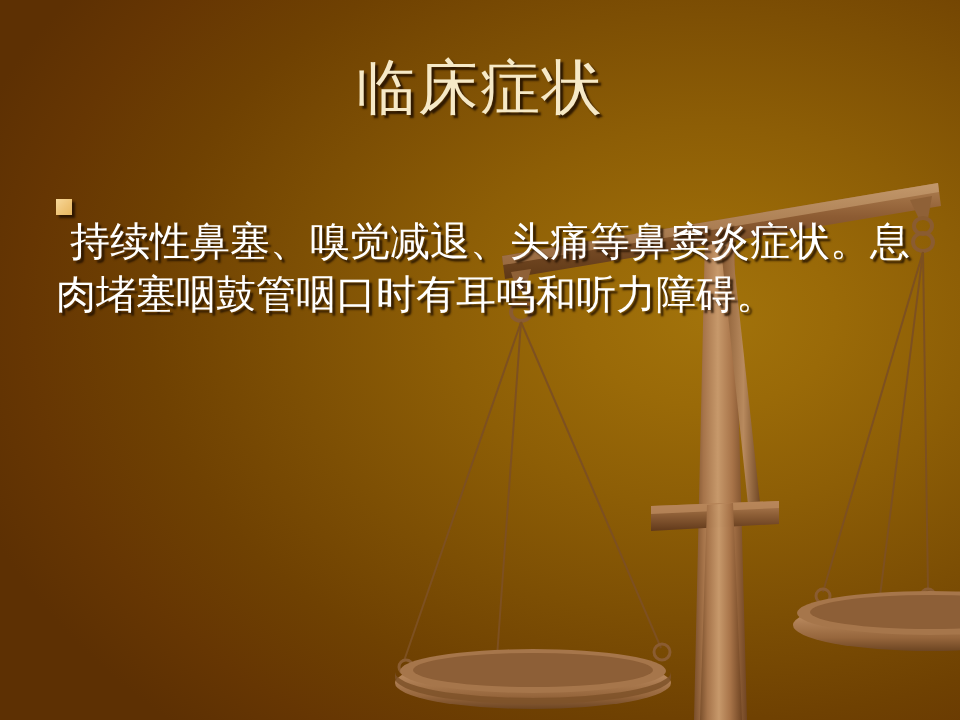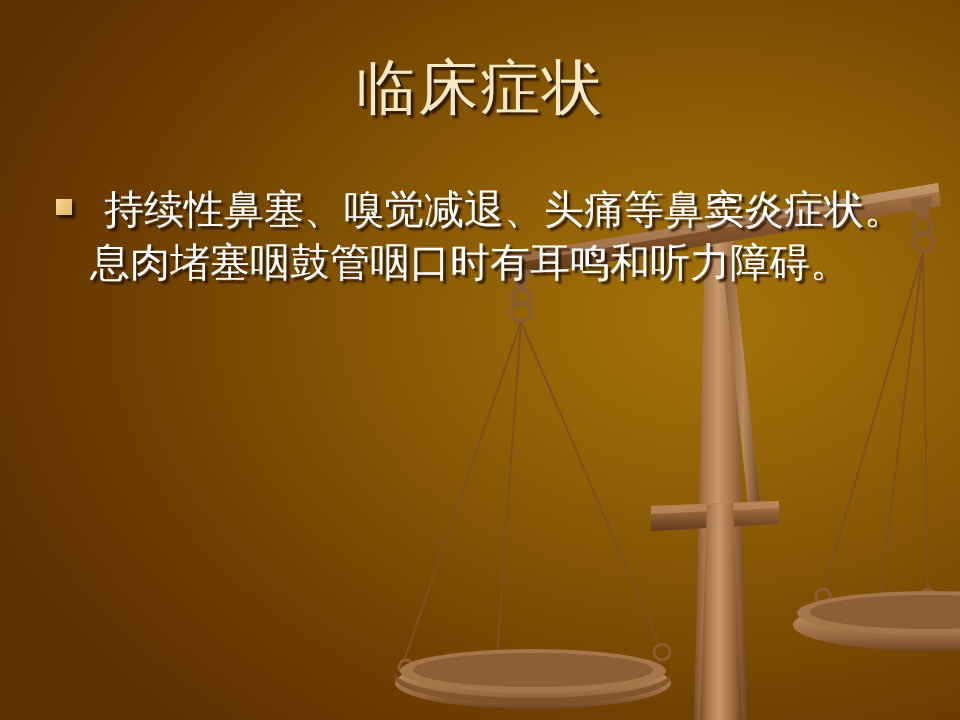--- a/index.html
+++ b/index.html
@@ -50,20 +50,21 @@
   }
 
   
   .body-block {
     position: absolute;
     left: 56px;
     top: 183px;
     width: 868px;
     display: flex;
     align-items: flex-start;
+    flex-direction: column;
   }
   .bullet {
     flex: 0 0 auto;
     width: 16px;
     height: 16px;
     margin-top: 16px;
     margin-right: 18px;
     background: linear-gradient(135deg, #f7d89a 0%, #efc477 55%, #e6b760 100%);
     box-shadow: 3px 3px 2px rgba(32,14,0,0.8);
   }

